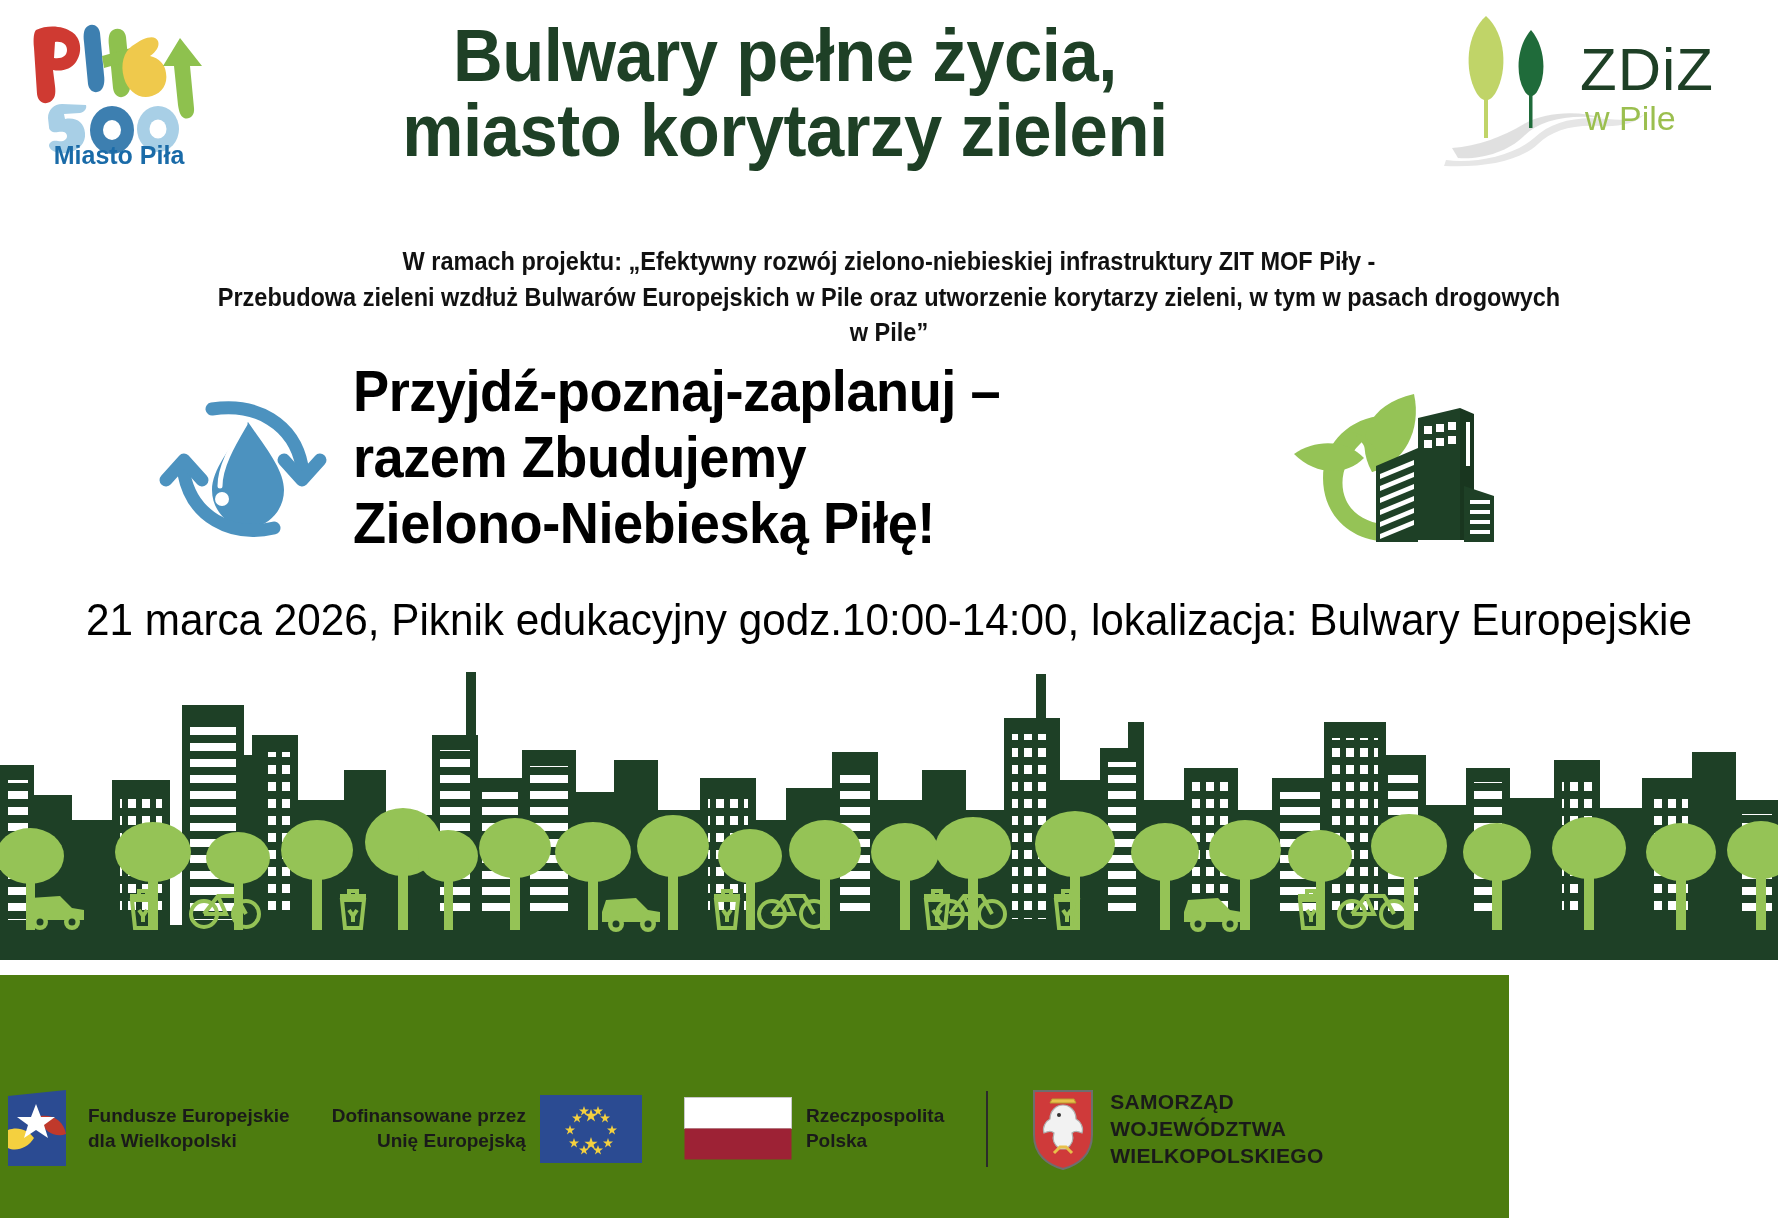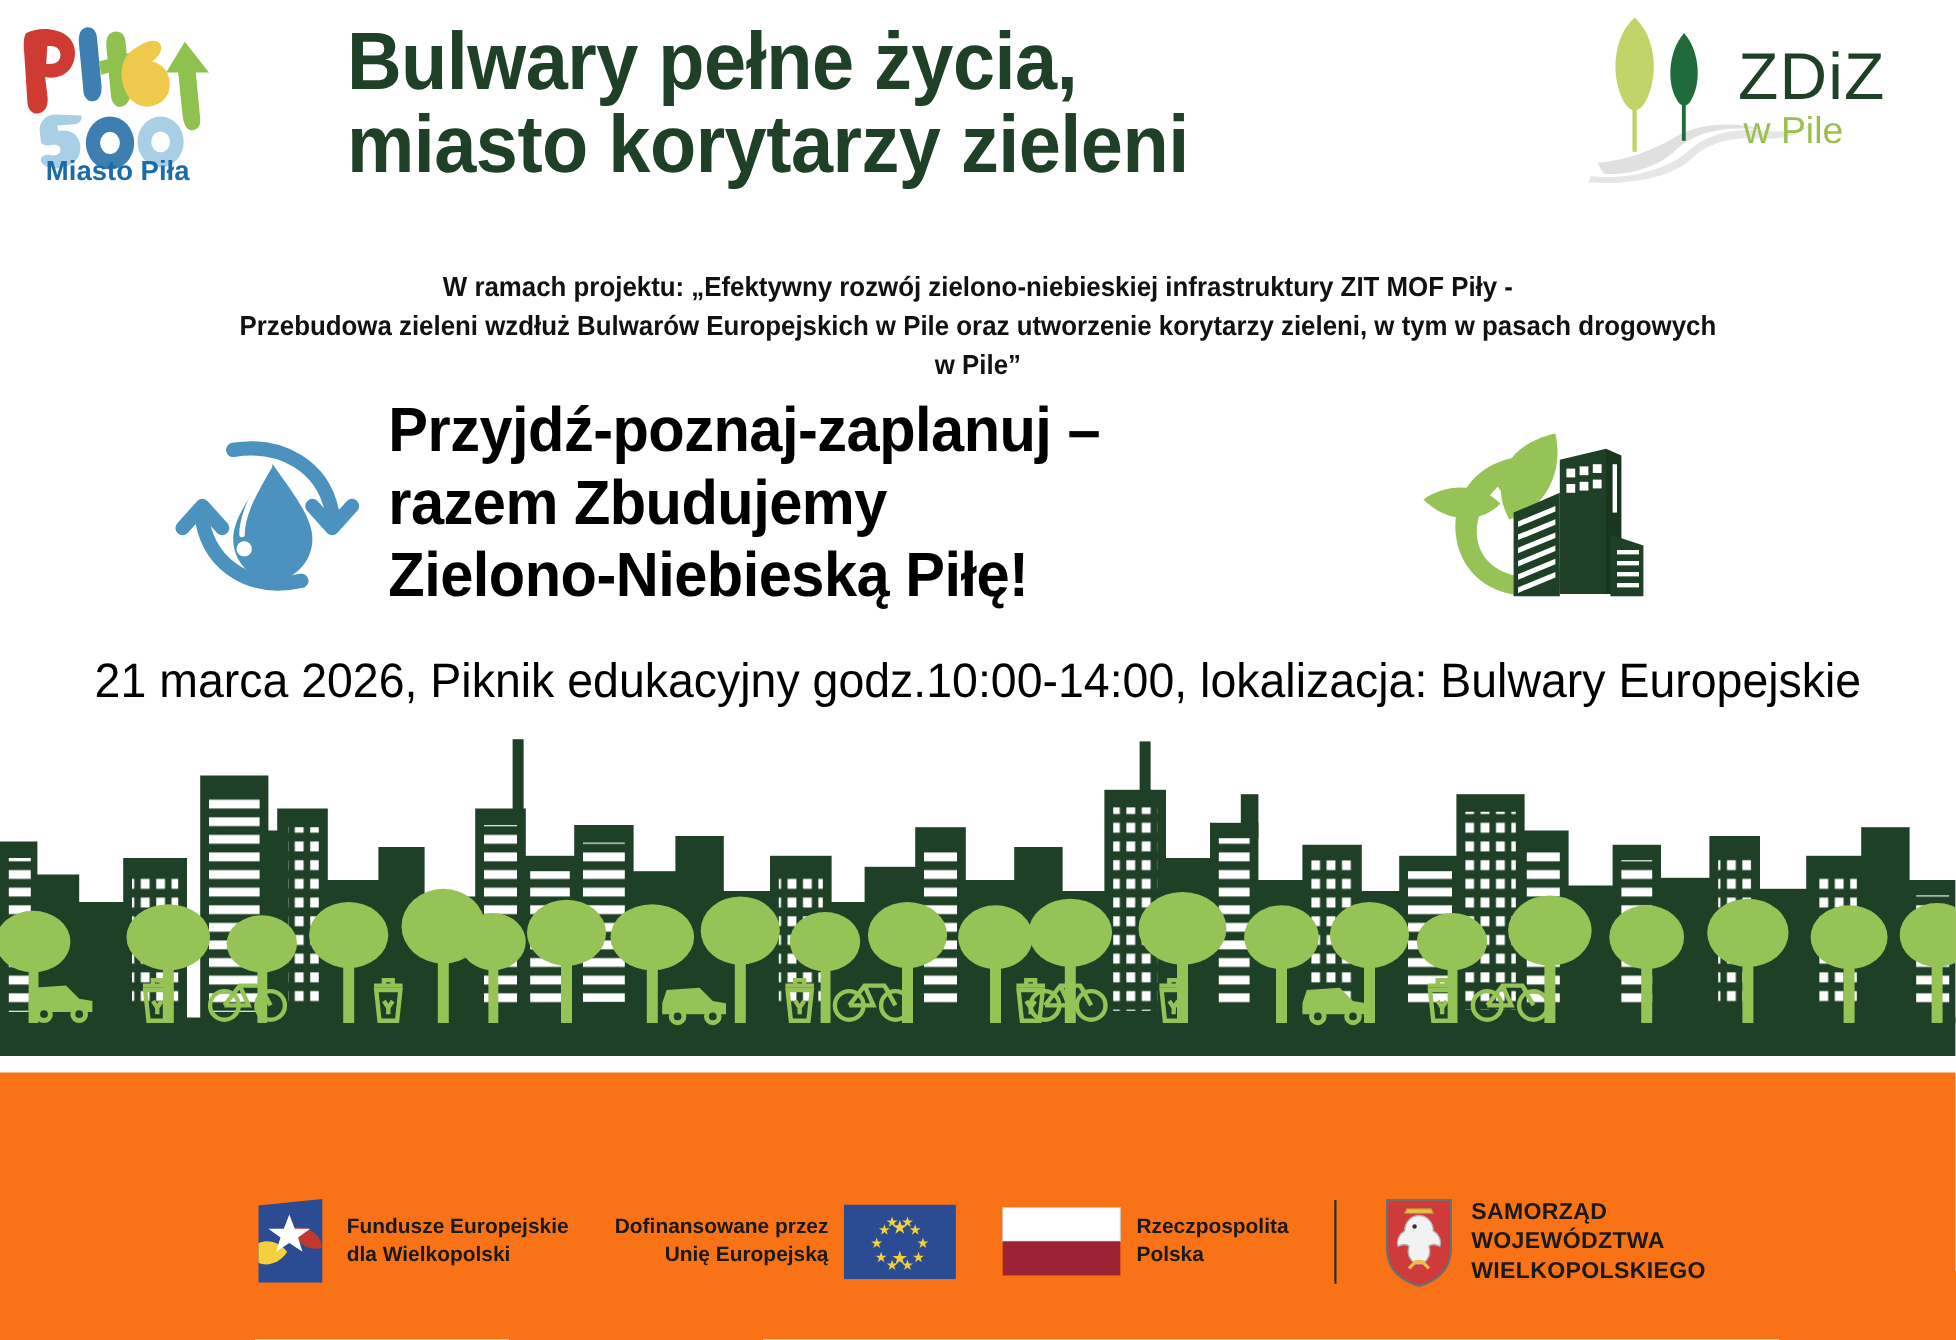--- a/index.html
+++ b/index.html
@@ -18,32 +18,33 @@
     position: relative;
     width: 1778px;
     height: 1218px;
     background: #ffffff;
     overflow: hidden;
   }
 
   
   .pila-logo {
     position: absolute;
-    left: 2px;
+    left: 14px;
     top: 8px;
     width: 210px;
     height: 160px;
   }
   .pila-logo svg { display: block; width: 100%; height: 100%; }
 
   .title-block {
     position: absolute;
     left: 280px;
     top: 18px;
     width: 1010px;
+    text-align: center;
   }
   .title-line {
     font-family: "Liberation Sans Narrow", "Liberation Sans", sans-serif;
     font-weight: bold;
     font-size: 74px;
     line-height: 1.02;
     color: #1e4026;
     letter-spacing: -0.5px;
     transform: scaleX(0.93);
     transform-origin: center;
@@ -137,26 +138,26 @@
     width: 1778px;
     height: 300px;
   }
   .cityscape svg { display: block; width: 100%; height: 100%; }
 
   
   .footer {
     position: absolute;
     left: 0;
     top: 975px;
-    width: 1778px;
+    width: 1509px;
     height: 243px;
-    background: #f97316;
+    background: #4d7c0f;
     display: flex;
     align-items: center;
-    justify-content: center;
+    justify-content: flex-start;
     gap: 0px;
   }
   .footer-inner {
     display: flex;
     align-items: center;
     gap: 42px;
     transform: translateY(32px);
   }
   .footer-item {
     display: flex;

